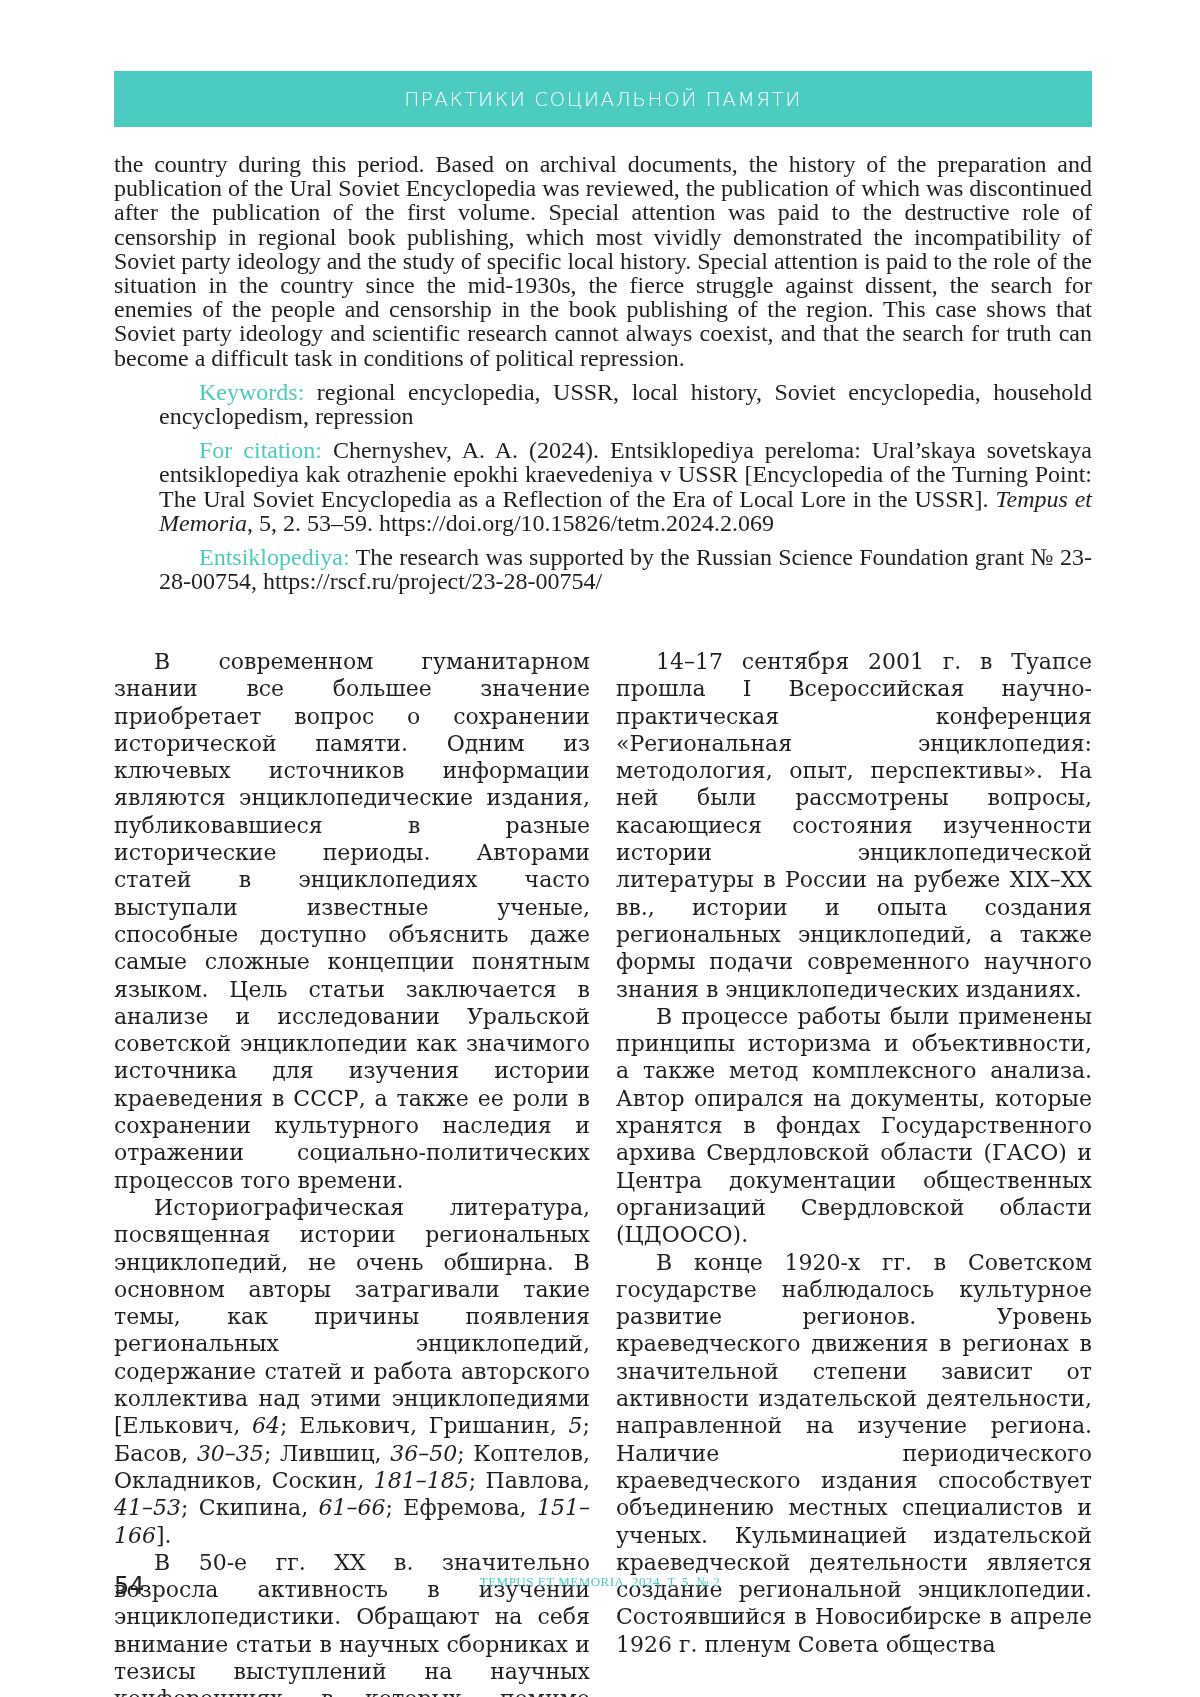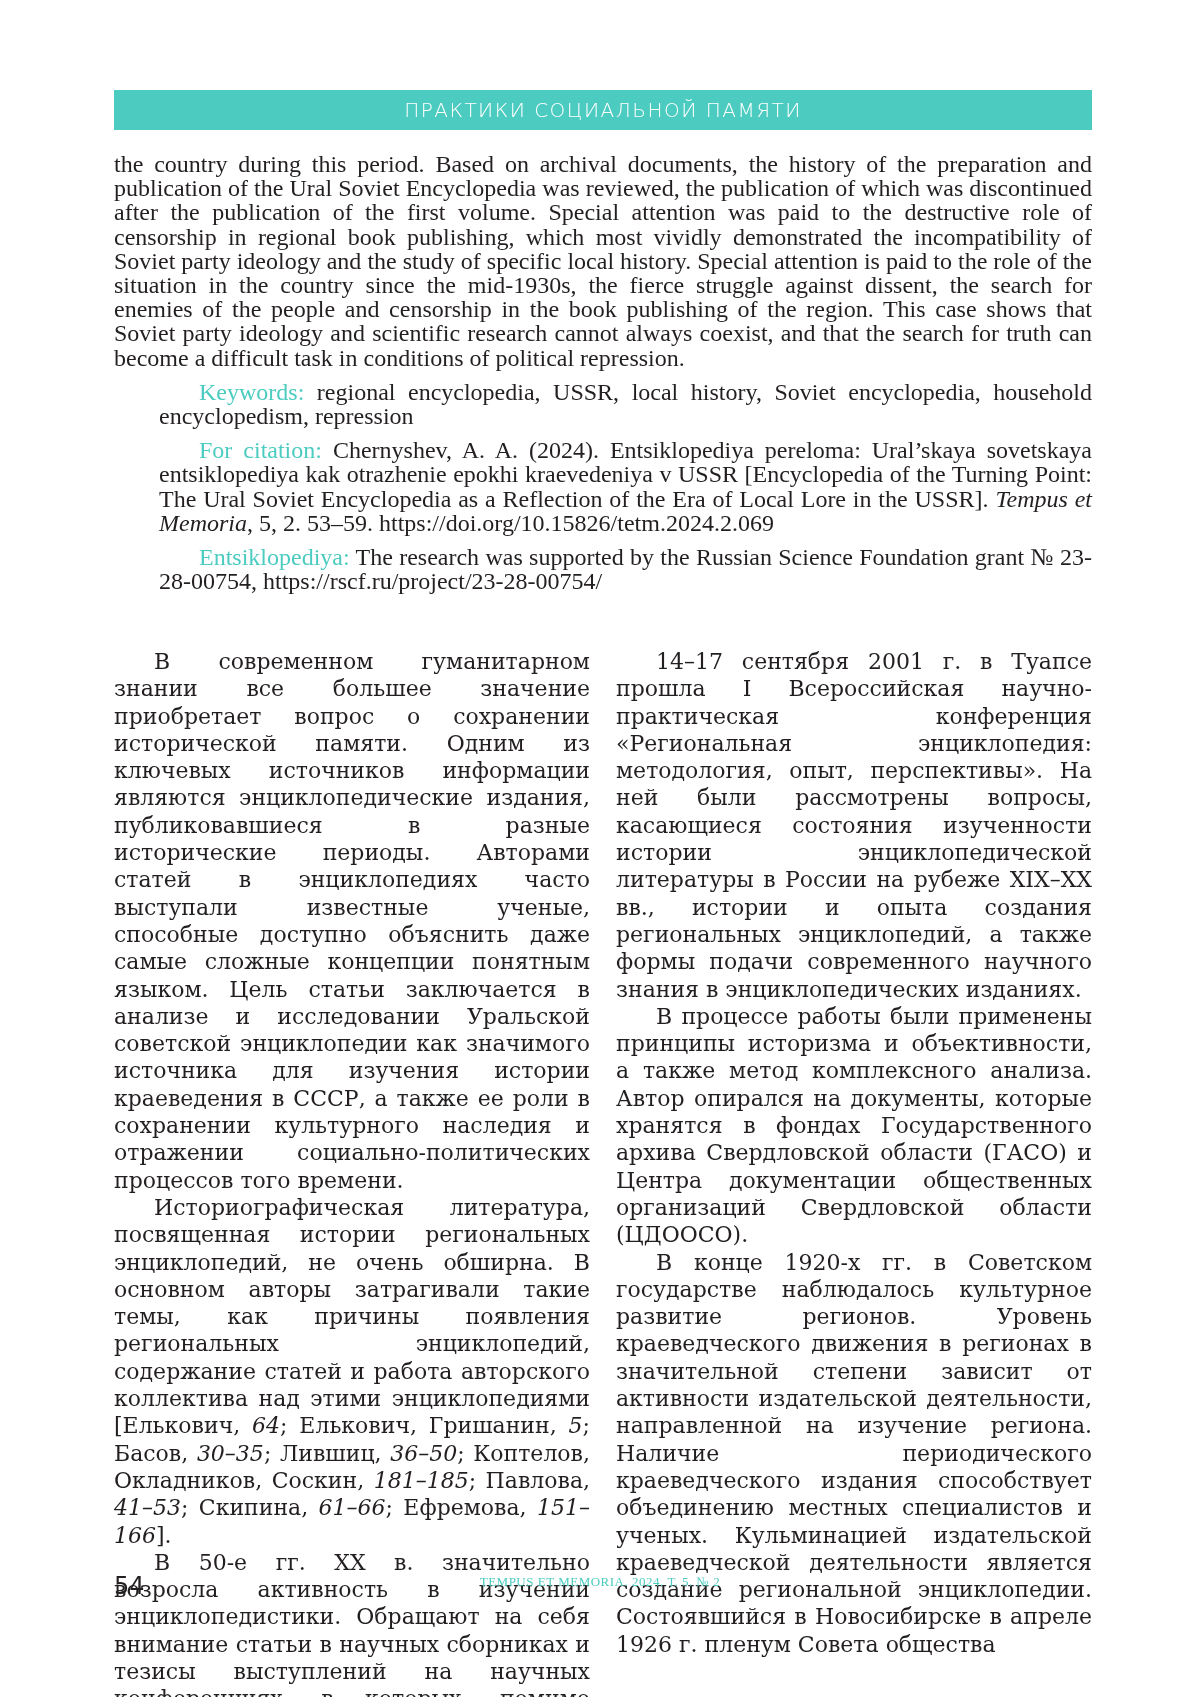--- a/index.html
+++ b/index.html
@@ -1,18 +1,18 @@
 <!DOCTYPE html>
 <html><head>
 <meta charset="utf-8">
 <style>
   html, body { margin: 0; padding: 0; background: #ffffff; }
   body { width: 1200px; height: 1697px; position: relative; overflow: hidden;
          font-family: "DejaVu Serif", "Liberation Serif", serif; color: #231f20; }
-  .header-band { position: absolute; left: 114px; top: 90px; width: 978px; height: 40px;
+  .header-band { position: absolute; left: 114px; top: 71px; width: 978px; height: 56px;
                  background: #4ccbc0; display: flex; align-items: center; justify-content: center; }
   .header-band span { color: #ffffff; font-family: "DejaVu Sans", "Liberation Sans", sans-serif;
                       font-size: 20px; letter-spacing: 1.5px; font-weight: 300; }
   .abstract { position: absolute; left: 114px; top: 152px; width: 978px;
               font-family: "Liberation Serif", "DejaVu Serif", serif; font-size: 24px; line-height: 24.2px;
               text-align: justify; }
   .abstract p { margin: 0 0 10px 0; }
   .abstract p.indent { text-indent: 40px; margin-left: 45px; }
   .label-teal { color: #4ccbc0; }
   .columns { position: absolute; left: 114px; top: 648px; width: 978px;

